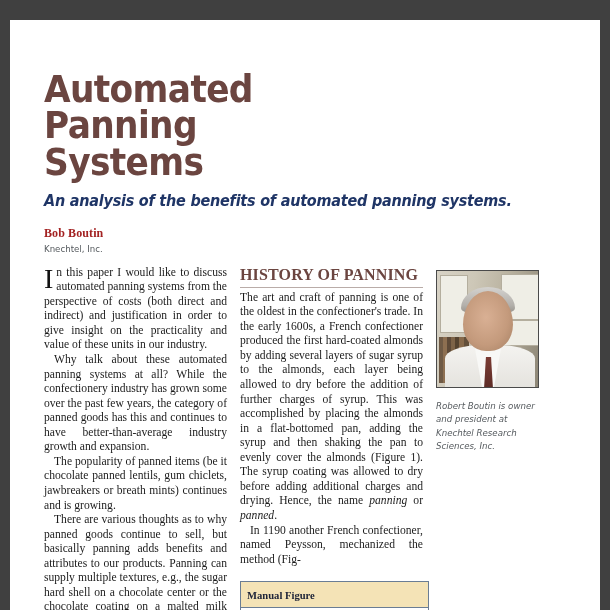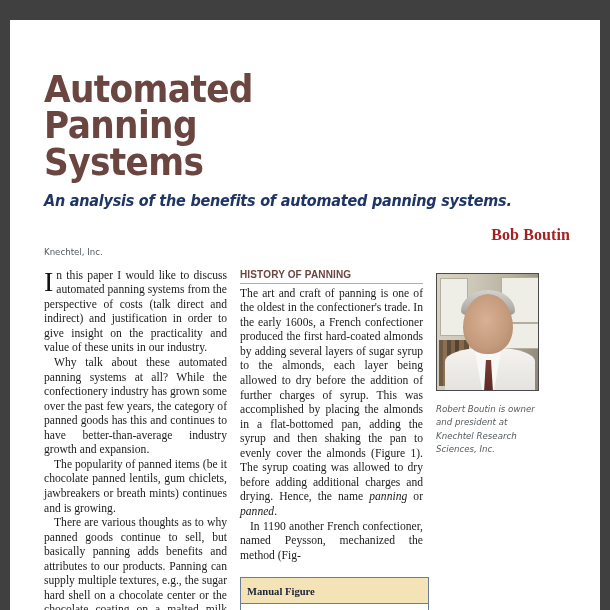--- a/index.html
+++ b/index.html
@@ -52,25 +52,24 @@
     color: #1f3566;
     margin: 11px 0 0 0;
     transform: scaleX(0.95);
     transform-origin: left top;
     white-space: nowrap;
   }
   .byline-block { margin: 16px 0 0 0; }
   .byline-name {
     font-family: "Liberation Serif", serif;
     font-weight: bold;
-    font-size: 16px;
+    font-size: 12px;
     color: #a32222;
     margin: 0;
     letter-spacing: 0.1px;
-    text-align: right;
   }
   .byline-affil {
     font-family: "DejaVu Sans", sans-serif;
     font-size: 9.4px;
     color: #555a5e;
     margin: 2px 0 0 0;
     transform: scaleX(0.92);
     transform-origin: left top;
   }
 
@@ -105,23 +104,23 @@
     font-family: "Liberation Serif", serif;
     font-size: 28px;
     line-height: 0.82;
     font-weight: normal;
     color: #111;
     padding: 1px 3px 0 0;
     margin-top: 1px;
   }
 
   .section-heading {
-    font-family: Liberation Sans, sans-serif;
-    font-weight: bold;
-    font-size: 10px;
+    font-family: Liberation Serif, serif;
+    font-weight: bold;
+    font-size: 16px;
     letter-spacing: 0.15px;
     color: #6b4540;
     margin: 0 0 3px 0;
     padding-bottom: 3px;
     border-bottom: 1px solid #b9aca8;
     transform-origin: left top;
   }
 
   
   .portrait-wrap { margin-top: 4px; }
@@ -250,21 +249,21 @@
       <div class="byline-block">
         <div class="byline-name">Bob Boutin</div>
         <div class="byline-affil">Knechtel, Inc.</div>
       </div>
     </div>
 
     <div class="columns">
 
       <div class="col col-left">
         <p class="body-text no-indent dropcap-para">
-          <span class="dropcap">I</span><span>n this paper I would like to discuss automated panning systems from the perspective of costs (talk direct and indirect) and justification in order to give insight on the practicality and value of these units in our industry.</span>
+          <span class="dropcap">I</span><span>n this paper I would like to discuss automated panning systems from the perspective of costs (both direct and indirect) and justification in order to give insight on the practicality and value of these units in our industry.</span>
         </p>
         <p class="body-text">Why talk about these automated panning systems at all? While the confectionery industry has grown some over the past few years, the category of panned goods has this and continues to have better-than-average industry growth and expansion.</p>
         <p class="body-text">The popularity of panned items (be it chocolate panned lentils, gum chiclets, jawbreakers or breath mints) continues and is growing.</p>
         <p class="body-text">There are various thoughts as to why panned goods continue to sell, but basically panning adds benefits and attributes to our products. Panning can supply multiple textures, e.g., the sugar hard shell on a chocolate center or the chocolate coating on a malted milk ball-type of core. Panning can also supply traits such as convenience, heat stability and extended shelf life. And in some cases, panning can also benefit the product's overall quality. For example, in</p>
       </div>
 
       <div class="col col-mid">
         <div class="section-heading">HISTORY OF PANNING</div>
         <p class="body-text no-indent">
           <span>The art and craft of panning is one of the oldest in the confectioner's trade. In the early 1600s, a French confectioner produced the first hard-coated almonds by adding several layers of sugar syrup to the almonds, each layer being allowed to dry before the addition of further charges of syrup. This was accomplished by placing the almonds in a flat-bottomed pan, adding the syrup and then shaking the pan to evenly cover the almonds (Figure 1). The syrup coating was allowed to dry before adding additional charges and drying. Hence, the name </span><i>panning</i><span> or </span><i>panned</i><span>.</span>

